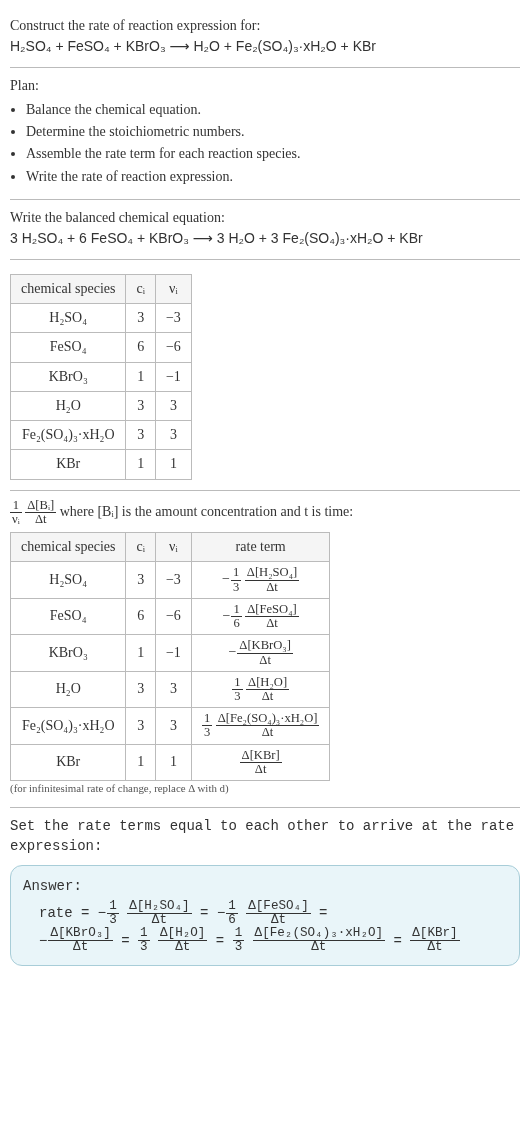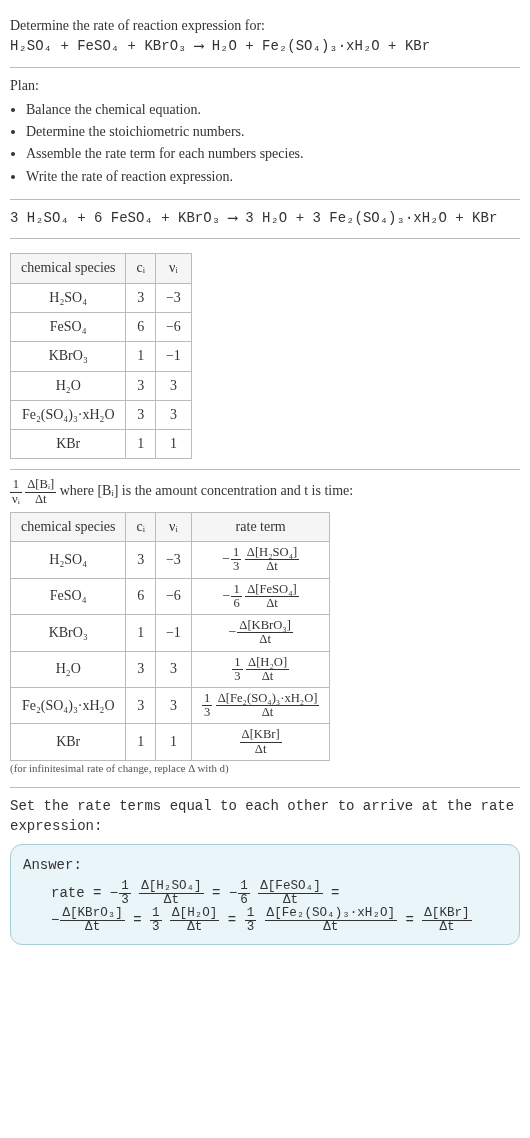--- a/index.html
+++ b/index.html
@@ -11,21 +11,21 @@
     background: #fff;
     width: 530px;
     box-sizing: border-box;
     line-height: 1.45;
   }
   .section {
     border-bottom: 1px solid #bbb;
     padding: 8px 0 10px 0;
   }
   .section:last-of-type { border-bottom: none; }
-  .eq { font-family: Liberation Mono, monospace; }
+  .eq { font-family: Liberation Sans, sans-serif; }
   ul.plan { margin: 4px 0 0 0; padding-left: 16px; }
   ul.plan li { margin: 2px 0; }
   table.data {
     border-collapse: collapse;
     margin-top: 6px;
   }
   table.data th, table.data td {
     border: 1px solid #bbb;
     padding: 4px 10px;
     text-align: center;
@@ -51,35 +51,36 @@
     padding: 10px 12px;
     margin-top: 8px;
   }
   .answer-box .note { font-size: 0.78em; color:#555; margin-top:6px;}
   .neg { margin-right:1px; }
 </style>
 </head>
 <body>
 
 <div class="section">
-  <div>Determine the rate of reaction expression for:</div>
+  <div>Construct the rate of reaction expression for:</div>
   <div class="eq">H₂SO₄ + FeSO₄ + KBrO₃  ⟶  H₂O + Fe₂(SO₄)₃·xH₂O + KBr</div>
 </div>
 
 <div class="section">
   <div>Plan:</div>
   <ul class="plan">
     <li>Balance the chemical equation.</li>
     <li>Determine the stoichiometric numbers.</li>
-    <li>Assemble the rate term for each numbers species.</li>
+    <li>Assemble the rate term for each reaction species.</li>
     <li>Write the rate of reaction expression.</li>
   </ul>
 </div>
 
 <div class="section">
+  <div>Write the balanced chemical equation:</div>
   <div class="eq">3 H₂SO₄ + 6 FeSO₄ + KBrO₃  ⟶  3 H₂O + 3 Fe₂(SO₄)₃·xH₂O + KBr</div>
 </div>
 
 <div class="section">
   <table class="data">
     <tbody>
         <tr>
       <th>chemical species</th>
       <th>cᵢ</th>
       <th>νᵢ</th>
@@ -175,19 +176,19 @@
       </tbody>
   </table>
   <div class="small">(for infinitesimal rate of change, replace Δ with d)</div>
 </div>
 
 <div class="section" style="border-bottom:none;font-family:Liberation Mono, monospace;">
   <div>Set the rate terms equal to each other to arrive at the rate expression:</div>
 
   <div class="answer-box">
     <div>Answer:</div>
-    <div style="margin-left:28px; margin-top:4px;">
+    <div style="margin-left:16px; margin-top:4px;">
       <span>rate = </span>
       <span id="answer-line1"><span><span class="neg">−</span><span class="frac"><span class="num">1</span><span class="den">3</span></span> <span class="frac"><span class="num">Δ[H₂SO₄]</span><span class="den">Δt</span></span> = </span><span><span class="neg">−</span><span class="frac"><span class="num">1</span><span class="den">6</span></span> <span class="frac"><span class="num">Δ[FeSO₄]</span><span class="den">Δt</span></span> =</span></span><br>
       <span id="answer-line2" style="margin-left:0;"><span><span class="neg">−</span><span class="frac"><span class="num">Δ[KBrO₃]</span><span class="den">Δt</span></span> = </span><span><span class="frac"><span class="num">1</span><span class="den">3</span></span> <span class="frac"><span class="num">Δ[H₂O]</span><span class="den">Δt</span></span> = </span><span><span class="frac"><span class="num">1</span><span class="den">3</span></span> <span class="frac"><span class="num">Δ[Fe₂(SO₄)₃·xH₂O]</span><span class="den">Δt</span></span> = </span><span><span class="frac"><span class="num">Δ[KBr]</span><span class="den">Δt</span></span></span></span>
     </div>
   </div>
 </div>
 
 </body></html>

